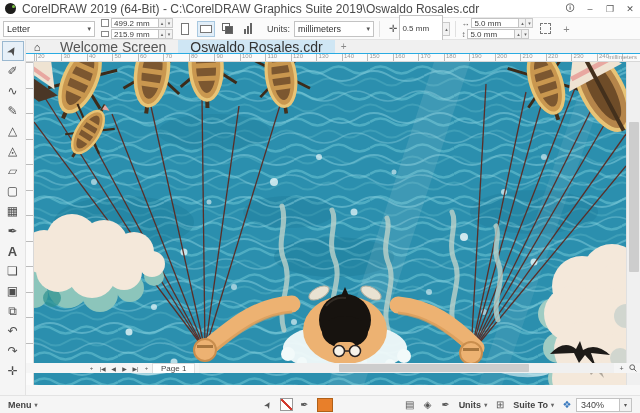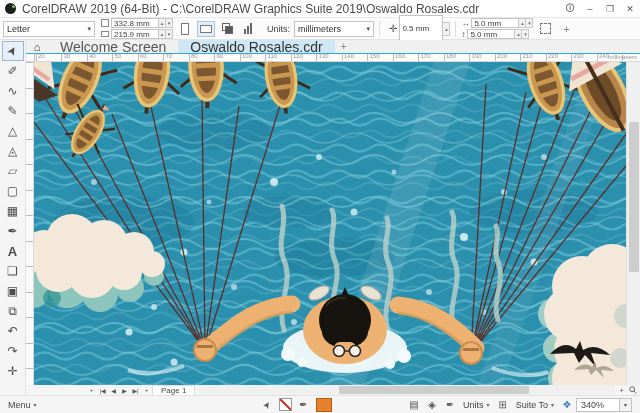--- a/index.html
+++ b/index.html
@@ -64,41 +64,41 @@
   .tool.sel { border-color:#9ab8d0; background:#e7f0f8; }
   .tool[data-name="pick-tool"] .tg { display:inline-block; transform:rotate(-60deg); }
   .tool[data-name="text-tool"] .tg { font-size:13px; font-weight:bold; }
 
   
   #canvas-wrap { position:absolute; left:34px; top:62px; width:592px; height:323px; background:#2b8fae; overflow:hidden; }
 
   
   #vscroll { position:absolute; left:626px; top:62px; width:14px; height:323px; background:#f0f0f0; border-left:1px solid #e0e0e0; }
   #vthumb { position:absolute; left:2px; top:60px; width:10px; height:150px; background:#cdcdcd; border-radius:1px; }
-  #bottombar { position:absolute; left:26px; top:385px; width:614px; height:10px; background:#f5f5f5; display:flex; align-items:center; }
+  #bottombar { position:absolute; left:26px; top:363px; width:614px; height:10px; background:#f5f5f5; display:flex; align-items:center; }
   .pnbtn { width:11px; height:10px; display:flex; align-items:center; justify-content:center; font-size:6px; color:#555; cursor:default; }
   #pagenav { display:flex; margin-left:60px; }
   #page-tab { height:10px; display:flex; align-items:center; padding:0 8px; background:#fff; border:1px solid #ddd; border-bottom:none; font-size:8px; color:#444; }
   #hscroll { flex:1; height:10px; background:#f0f0f0; position:relative; margin-left:4px; }
   #hthumb { position:absolute; left:140px; top:1px; width:190px; height:8px; background:#cdcdcd; border-radius:1px; }
   #corner-btns { display:flex; align-items:center; padding:0 2px; }
   #corner-btns .pnbtn { font-size:7px; }
 
   
   #statusbar { position:absolute; left:0; top:395px; width:640px; height:18px; background:#f5f5f5; border-top:1px solid #e3e3e3; display:flex; align-items:center; font-size:9px; color:#444; }
   #menu-btn { display:flex; align-items:center; padding:0 6px 0 8px; height:100%; cursor:default; }
   #menu-btn .arrow, .sb-drop .arrow { font-size:6px; margin-left:3px; color:#666; }
   #left-indicators { display:flex; align-items:center; margin-left:215px; }
   .sb-icon { width:16px; height:14px; display:flex; align-items:center; justify-content:center; color:#555; font-size:10px; margin:0 1px; }
   #cursor-icon span { display:inline-block; transform:rotate(-60deg); font-size:9px; }
   #outline-none-icon { width:13px; height:13px; border:1px solid #999; background:
       linear-gradient(to top right, transparent 44%, #d23b2f 44%, #d23b2f 56%, transparent 56%), #fff; margin:0 3px; }
   #fill-swatch { width:16px; height:14px; border:1px solid #b06018; margin-left:3px; }
   #right-indicators { margin-left:auto; display:flex; align-items:center; padding-right:8px; }
-  .sb-drop { display:flex; align-items:center; padding:0 4px; cursor:default; }
+  .sb-drop { display:flex; align-items:center; padding:0 4px; cursor:default;font-weight:bold; }
   #zoom-box { width:44px; height:14px; border:1px solid #c3c3c3; background:#fff; display:flex; align-items:center; padding-left:4px; font-size:9px; }
   #zoom-arrow { width:12px; height:14px; border:1px solid #c3c3c3; border-left:none; background:#f2f2f2; display:flex; align-items:center; justify-content:center; font-size:6px; color:#555; }
   .doc-icon-blue { color:#3a7abf !important; }
 </style>
 </head>
 <body>
 
 <div id="app" data-name="coreldraw-window">
 
   <div id="titlebar" data-name="title-bar">
@@ -113,21 +113,21 @@
   </div>
 
   <div id="propbar" data-name="property-bar">
     <div class="combo" id="pagesize-combo" data-name="page-size-dropdown">
       <span data-name="page-size-value">Letter</span>
       <span class="arrow" data-name="chevron-down-icon">▾</span>
     </div>
     <div id="dims">
       <div class="dimrow">
         <span class="dim-icon" data-name="page-width-icon"></span>
-        <span class="dim-field" data-name="page-width-input">332.8 mm</span>
+        <span class="dim-field" data-name="page-width-input">499.2 mm</span>
         <span class="spin">
             <b data-name="width-spin-up">▴</b>
             <b data-name="width-spin-down">▾</b>
           </span>
       </div>
       <div class="dimrow">
         <span class="dim-icon h" data-name="page-height-icon"></span>
         <span class="dim-field" data-name="page-height-input">215.9 mm</span>
         <span class="spin">
             <b data-name="height-spin-up">▴</b>

